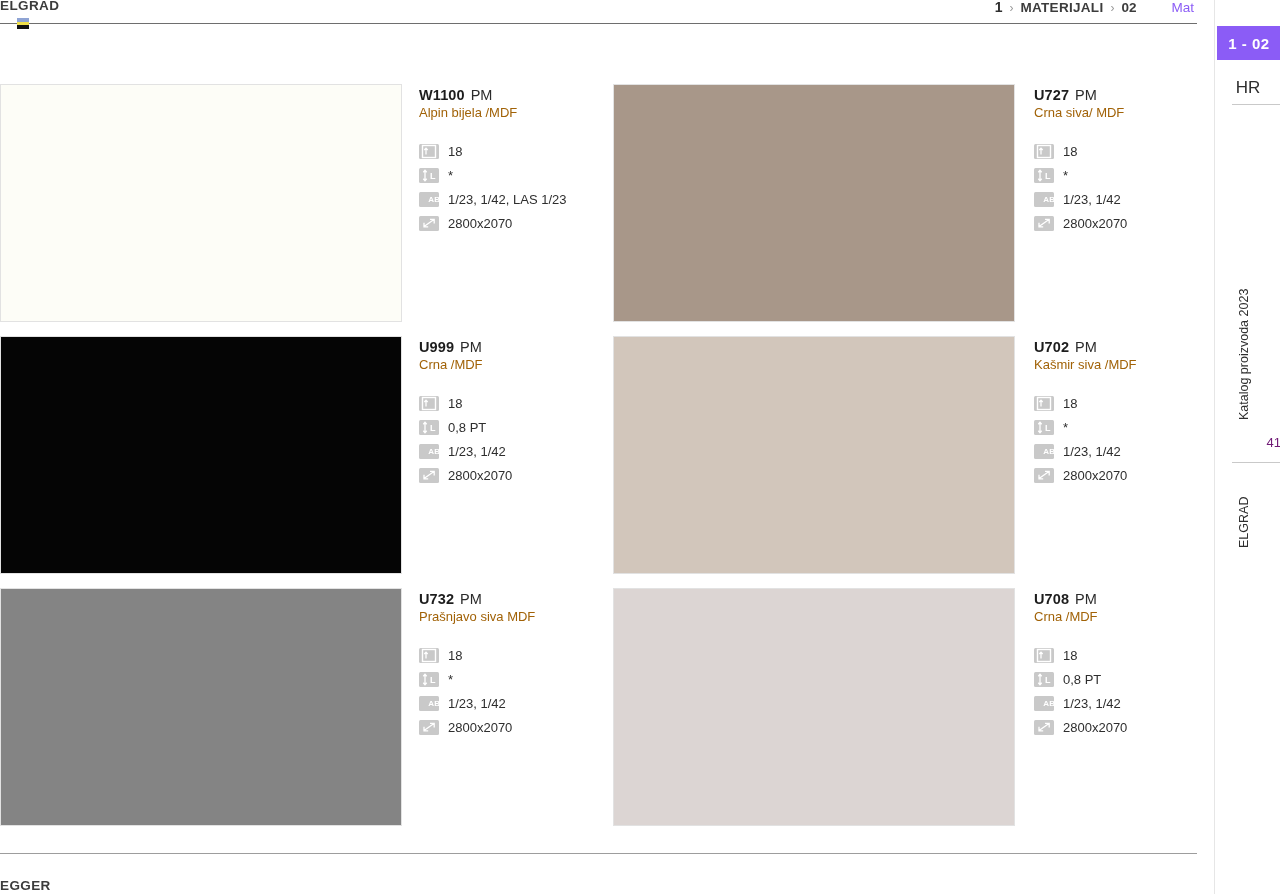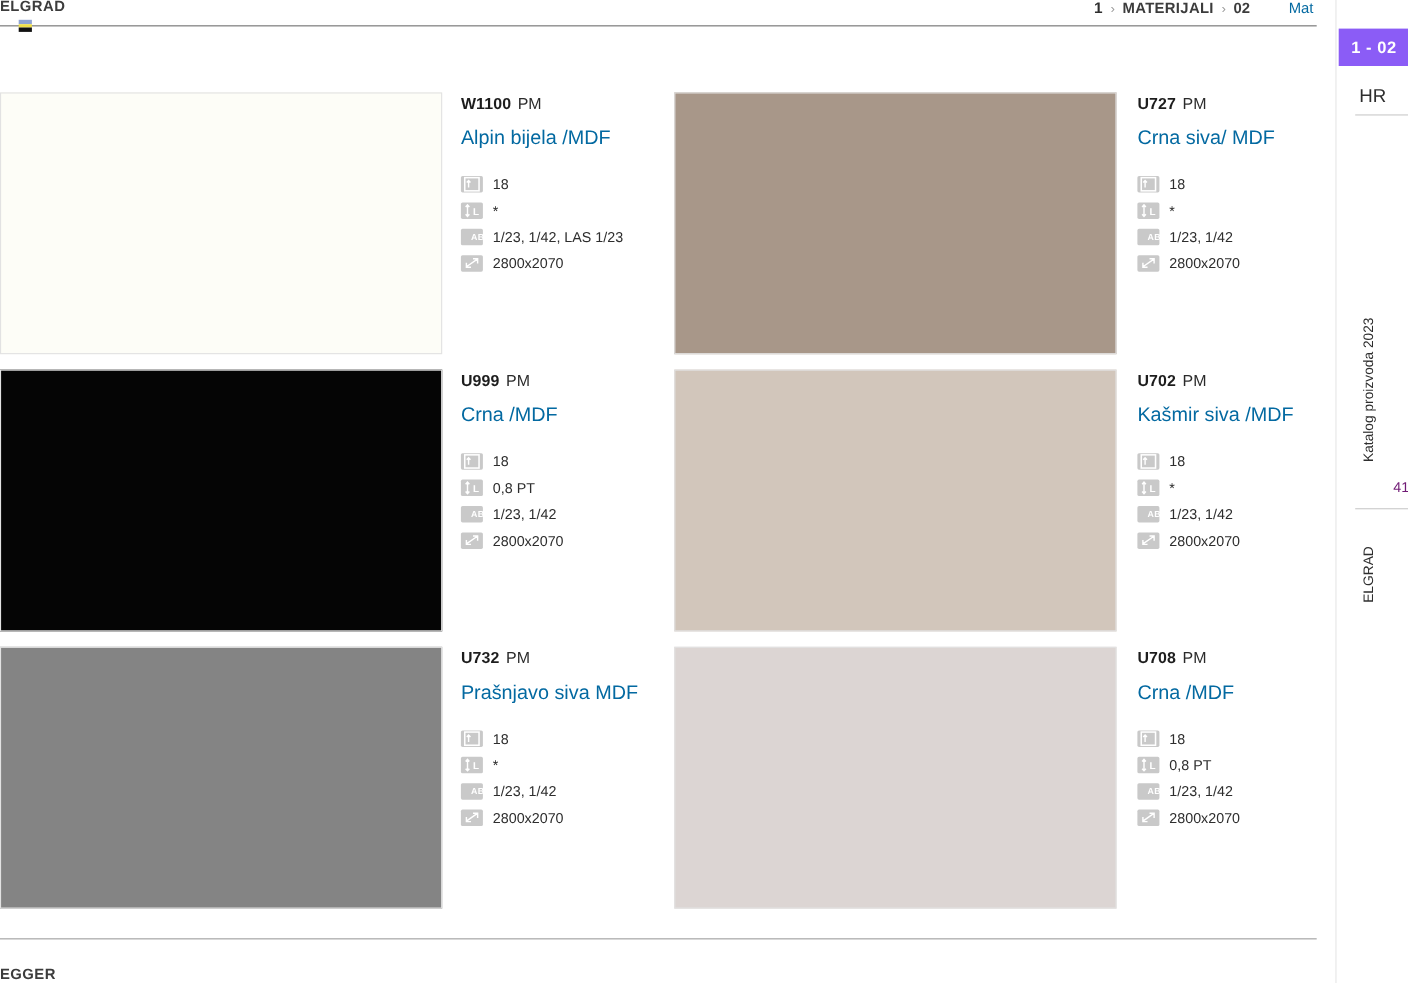--- a/index.html
+++ b/index.html
@@ -22,21 +22,21 @@
   }
   .breadcrumb {
     position: absolute; right: 86px; top: -1px;
     display: flex; align-items: baseline; gap: 7px;
     font-size: 13.5px; color: #4a4a4a; white-space: nowrap;
   }
   .bc-num { font-weight: bold; color: #2f2f2f; font-size: 14px; }
   .bc-sep { color: #9a9a9a; font-size: 12px; font-weight: normal; }
   .bc-strong { font-weight: bold; letter-spacing: .3px; color: #3c3c3c; font-size: 13.5px;}
   .bc-n2 { font-weight: bold; color: #3c3c3c; font-size: 13.5px;}
-  .bc-tail { color: #0369a1; font-size: 13.5px; padding-left: 28px; }
+  .bc-tail { color: #8b5cf6; font-size: 13.5px; padding-left: 28px; }
 
   .hrule-top {
     position: absolute; left: 0; top: 23px; width: 1197px; height: 1px;
     background: #6e6e6e;
   }
   .colormark {
     position: absolute; left: 17px; top: 18px; width: 12px; height: 11px;
   }
   .colormark i { display:block; width:12px; height:3.6px; }
   .cm1 { background:#8fa4d4; }
@@ -59,21 +59,21 @@
   .cell.left  .swatch { left: 0px; }
   .cell.right .swatch { left: 0px; }
 
   .info { position: absolute; top: 3px; }
   .cell.left  .info { left: 419px; }
   .cell.right .info { left: 421px; }
 
   .title-line { display: flex; align-items: flex-end; gap: 6px; }
   .code { font-size: 14.5px; font-weight: bold; color: #1d1d1d; letter-spacing: .1px; }
   .suffix { font-size: 14.5px; color: #2b2b2b; }
-  .decor { margin-top: 12px; font-size: 18px; color: #0369a1; }
+  .decor { margin-top: 2px; font-size: 13px; color: #a16207; }
 
   .specs { margin-top: 19px; }
   .spec { display: flex; align-items: center; height: 24px; }
   .spec-icon {
     width: 20px; height: 15px; flex: 0 0 20px;
     background: #c9c9c9; border-radius: 1.5px;
     position: relative; margin-right: 9px;
   }
   .spec-icon svg { position: absolute; left: 0; top: 0; }
   .spec-icon .abs-txt {

